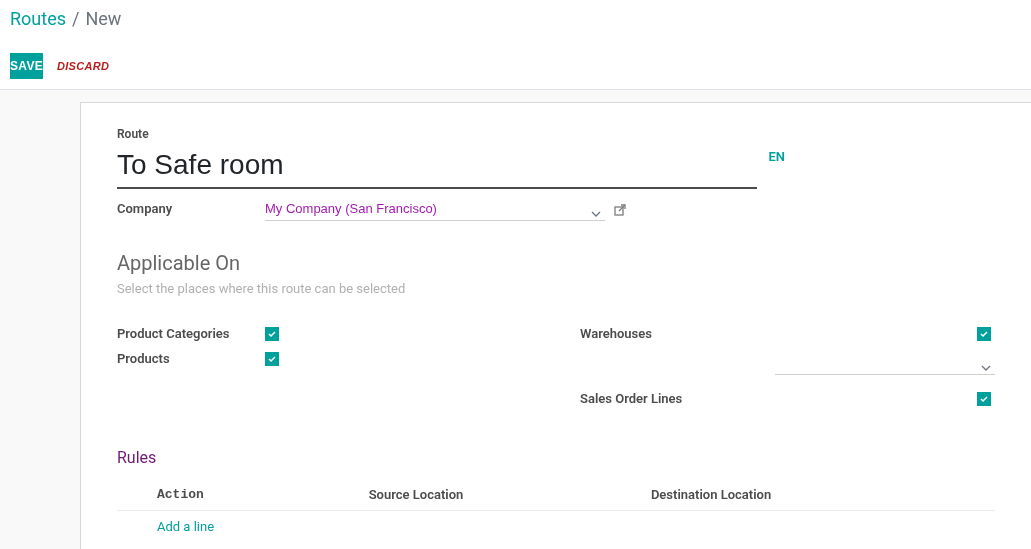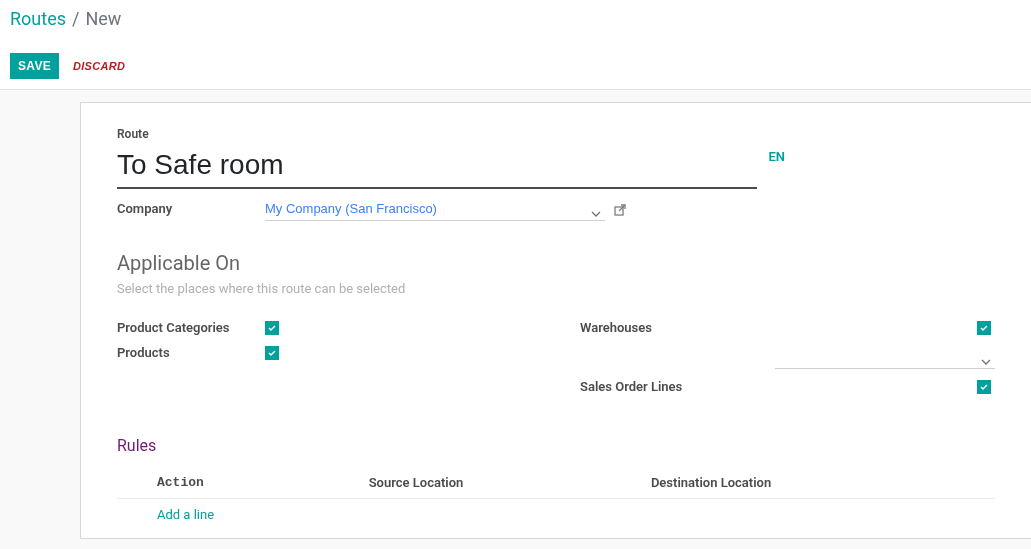--- a/index.html
+++ b/index.html
@@ -30,21 +30,21 @@
 .actions {
   display: flex;
   align-items: center;
   gap: 14px;
   padding-bottom: 10px;
 }
 .btn-save {
   background: #00a09d;
   color: #fff;
   border: none;
-  padding: 6px 8px;
+  padding: 6px 0;
   font-size: 12px;
   font-weight: 600;
   letter-spacing: 0.3px;
   cursor: pointer;
 }
 .btn-discard {
   background: transparent;
   color: #b91c1c;
   border: none;
   font-size: 11px;
@@ -110,21 +110,21 @@
   gap: 8px;
   flex: 1;
 }
 .select-input {
   width: 340px;
   border: none;
   border-bottom: 1px solid #cfcfcf;
   padding: 4px 20px 4px 0;
   font-size: 13px;
   background: transparent;
-  color: #3b82f6;
+  color: #a21caf;
   position: relative;
 }
 .select-wrap {
   position: relative;
   display: inline-block;
 }
 .caret-down-icon {
   position: absolute;
   right: 4px;
   top: 8px;
@@ -148,20 +148,21 @@
 }
 .two-col {
   display: flex;
   gap: 48px;
 }
 .col { flex: 1; }
 .chk-row {
   display: flex;
   align-items: center;
   margin-bottom: 10px;
+  margin-top: 6px;
 }
 .chk-row .field-label { padding-top: 0; }
 .chk {
   width: 14px;
   height: 14px;
   background: #00a09d;
   display: inline-flex;
   align-items: center;
   justify-content: center;
   cursor: pointer;

